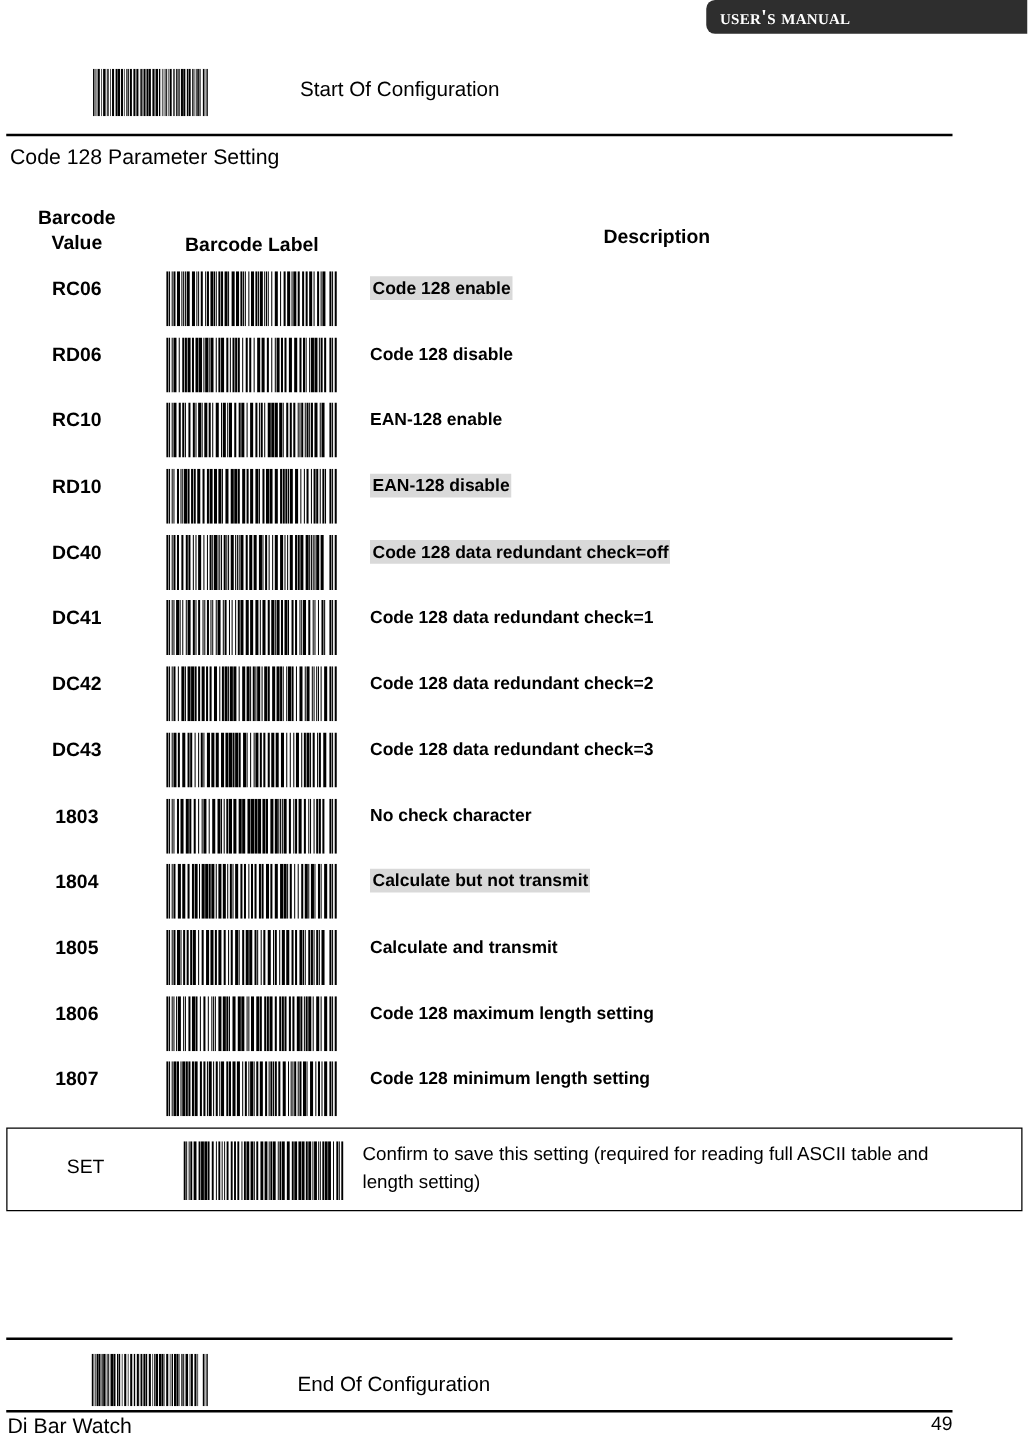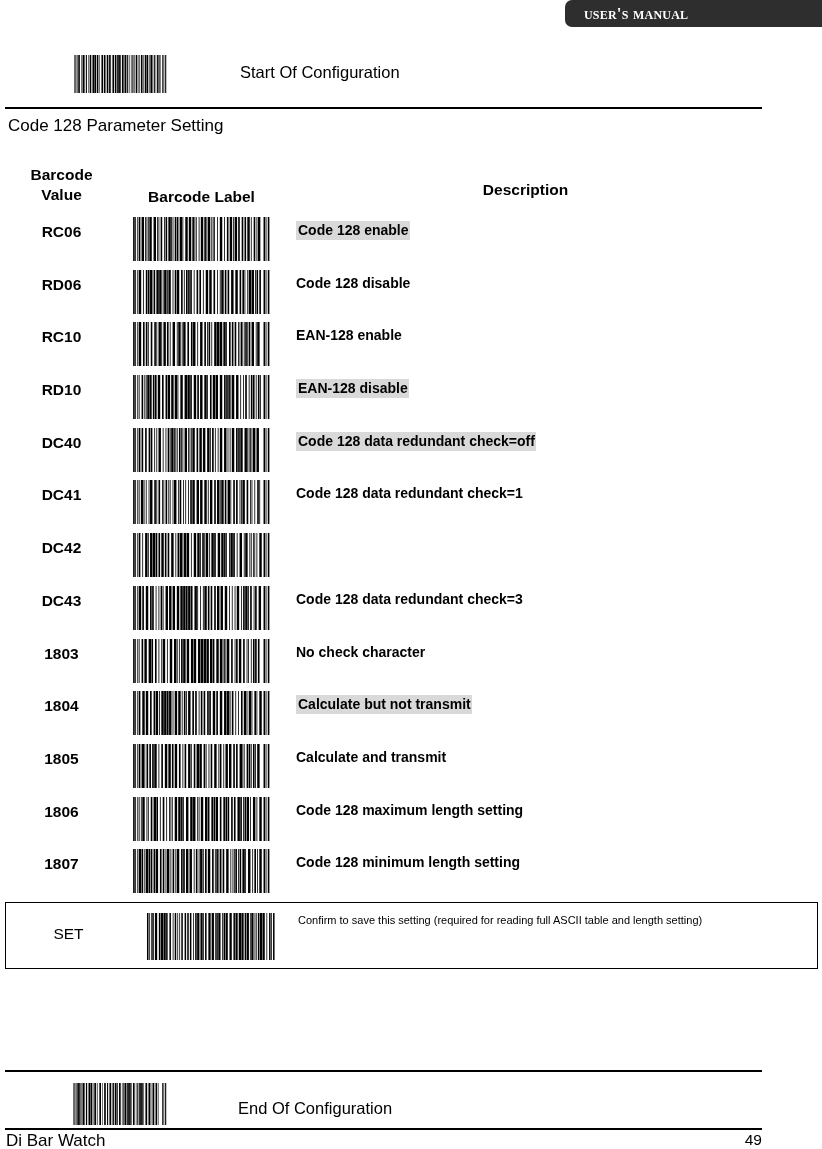--- a/index.html
+++ b/index.html
@@ -17,21 +17,21 @@
     background:#2e2e2e;
     border-top-left-radius:7px; border-bottom-left-radius:7px;
     display:flex; align-items:center;
   }
   .header-bar .title{
     color:#ffffff;
     font-family:"Liberation Serif", serif;
     font-weight:bold;
     font-size:17px;
     letter-spacing:.2px;
-    padding-left:19px;
+    padding-left:11px;
     font-variant:small-caps;
     text-transform:lowercase;
     line-height:1;
   }
 
   
   .config-row{
     position:absolute; left:0; width:822px;
     display:flex; align-items:center;
   }
@@ -88,22 +88,22 @@
   .set-box{
     position:absolute; left:5px; top:902px; width:813px; height:67px;
     border:1.6px solid #000; background:#fff;
   }
   .set-value{
     position:absolute; left:10px; top:22px; width:105px;
     text-align:center; font-size:15.5px;
   }
   .set-barcode{ position:absolute; left:139px; top:10px; width:132px; height:47px; }
   .set-desc{
-    position:absolute; left:292px; top:10px; width:455px;
-    font-size:11px; line-height:1.45;
+    position:absolute; left:284px; top:10px; width:455px;
+    font-size:15px; line-height:1.45;
   }
 
   
   .footer-left{
     position:absolute; left:6px; top:1131px; font-size:17px;
   }
   .footer-page{
     position:absolute; left:712px; top:1131px; width:50px;
     text-align:right; font-size:15.5px;
   }
@@ -594,20 +594,21 @@
           <rect x="170" y="0" width="1.15" height="60"></rect>
           <rect x="173" y="0" width="1.15" height="60"></rect>
           <rect x="175" y="0" width="1.15" height="60"></rect>
           <rect x="178" y="0" width="1.15" height="60"></rect>
           <rect x="182" y="0" width="3.4499999999999997" height="60"></rect>
           <rect x="188" y="0" width="2.3" height="60"></rect>
           <rect x="191" y="0" width="1.15" height="60"></rect>
           <rect x="194" y="0" width="2.3" height="60"></rect>
         </svg>
       </div>
+      <div class="cell-desc">Code 128 data redundant check=2</div>
     </div>
     <div class="row">
       <div class="cell-value">DC43</div>
       <div class="cell-barcode">
         <svg class="barcode" viewBox="0 0 200 60" preserveAspectRatio="none">
           <rect x="3" y="0" width="2.3" height="60"></rect>
           <rect x="6" y="0" width="1.15" height="60"></rect>
           <rect x="9" y="0" width="1.15" height="60"></rect>
           <rect x="11" y="0" width="3.4499999999999997" height="60"></rect>
           <rect x="16" y="0" width="2.3" height="60"></rect>

